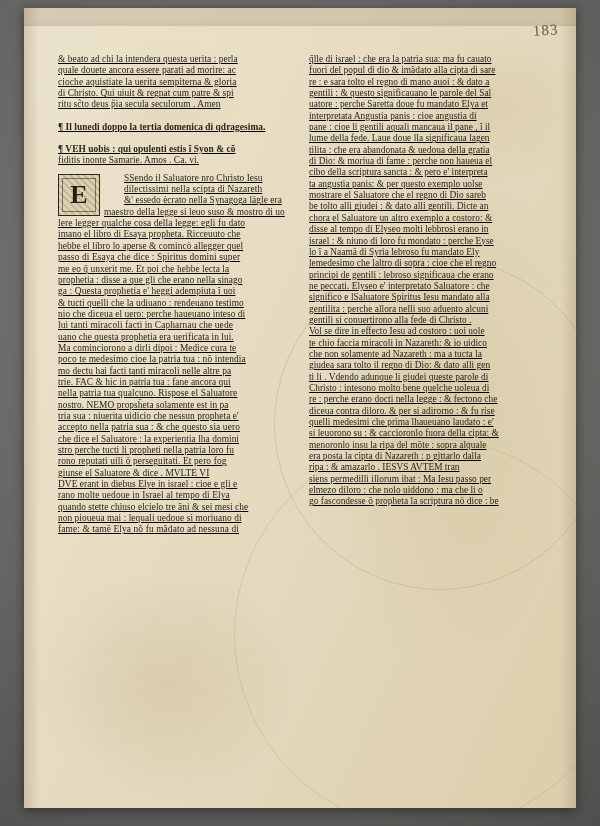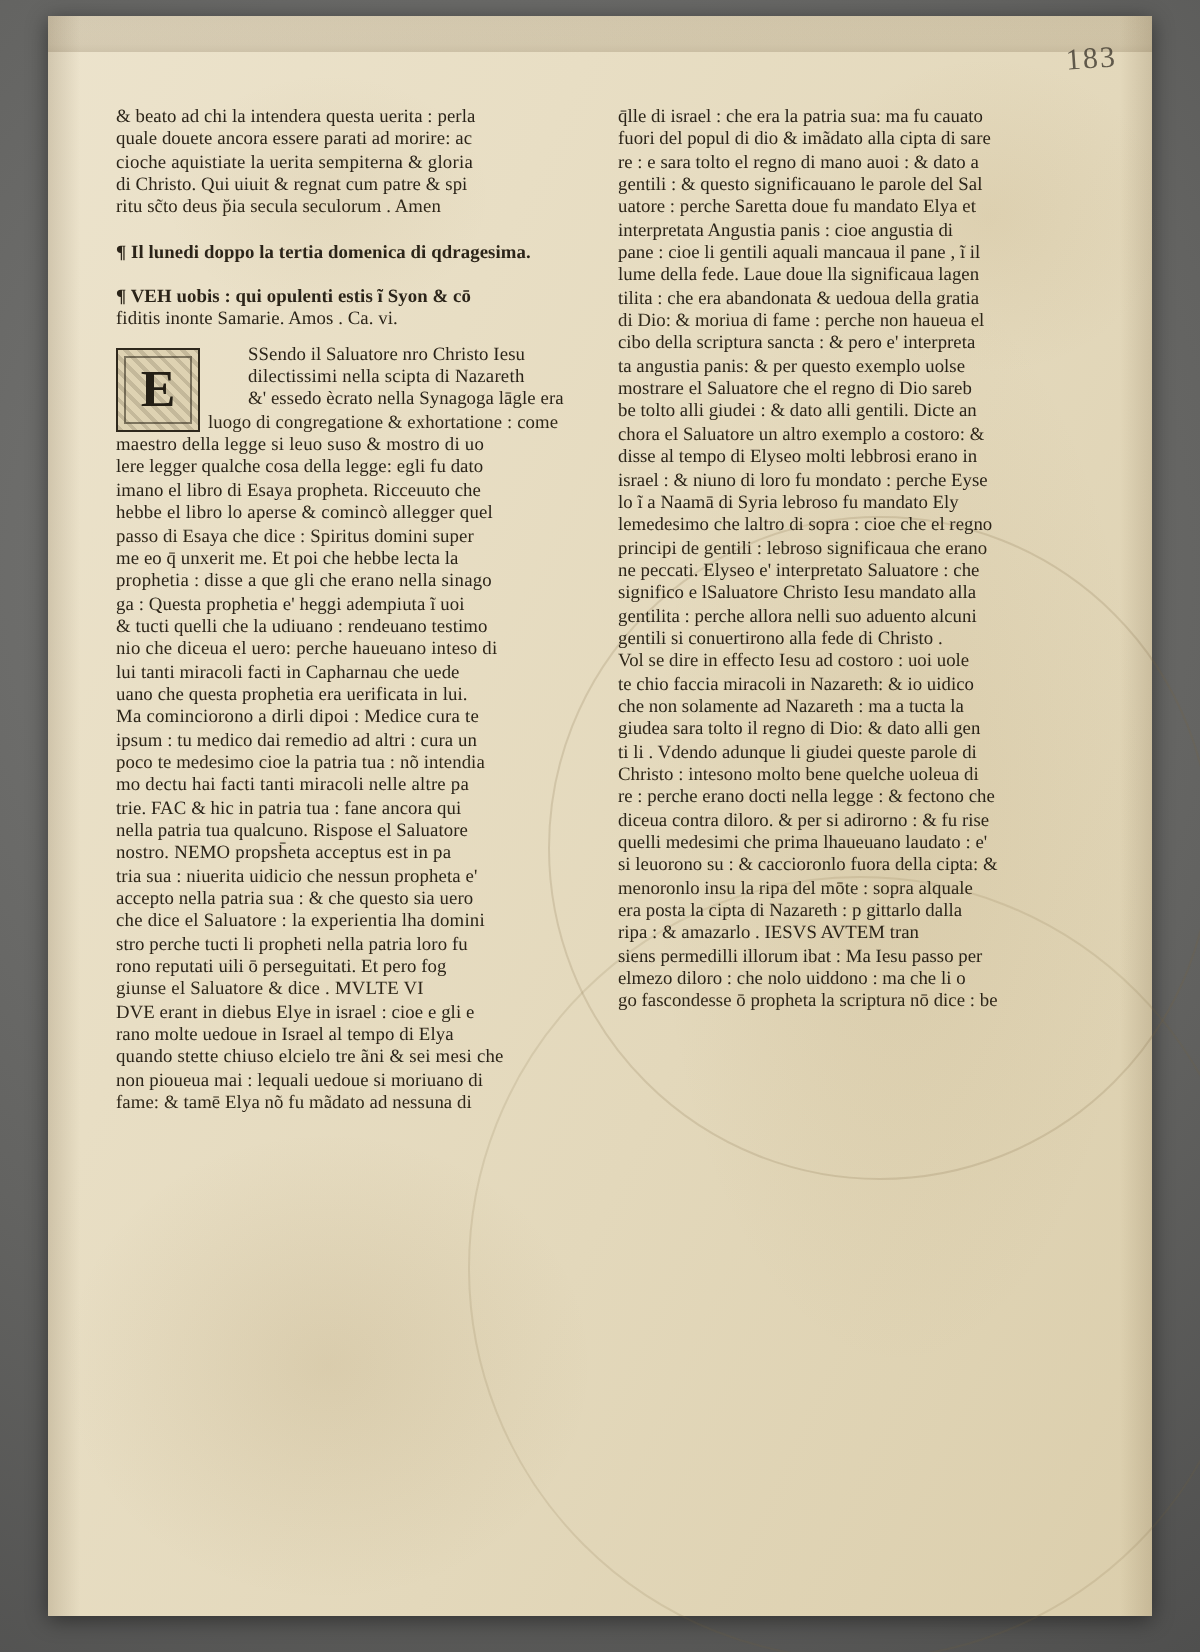--- a/index.html
+++ b/index.html
@@ -82,20 +82,21 @@
     left: 34px;
     top: 46px;
     width: 486px;
     height: 680px;
     display: flex;
     gap: 16px;
   }
   .col {
     width: 235px;
     position: relative;
+    text-decoration: underline;
   }
   .blk { margin: 0 0 0 0; }
   .line {
     font-size: 9.4px;
     line-height: 11.35px;
     color: #2b2419;
     letter-spacing: 0.05px;
     white-space: nowrap;
     font-family: "Liberation Serif", serif;
   }
@@ -208,40 +209,38 @@
         <div class="blk">
           <div class="initial-wrap">
             <div class="initial-box">
               <div class="initial-deco"></div>
               <div class="initial-letter">E</div>
             </div>
           </div>
           <div class="line ind1">SSendo il Saluatore nro Christo Iesu</div>
           <div class="line ind1">dilectissimi nella scipta di Nazareth</div>
           <div class="line ind1">&amp;' essedo ècrato nella Synagoga lāgle era</div>
-          <div class="line">luogo di congregatione &amp; exhortatione : come</div>
           <div class="line">maestro della legge si leuo suso &amp; mostro di uo</div>
           <div class="line">lere legger qualche cosa della legge: egli fu dato</div>
           <div class="line">imano el libro di Esaya propheta. Ricceuuto che</div>
           <div class="line">hebbe el libro lo aperse &amp; comincò allegger quel</div>
           <div class="line">passo di Esaya che dice : Spiritus domini super</div>
           <div class="line">me eo q̄ unxerit me. Et poi che hebbe lecta la</div>
           <div class="line">prophetia : disse a que gli che erano nella sinago</div>
           <div class="line">ga : Questa prophetia e' heggi adempiuta ĩ uoi</div>
           <div class="line">&amp; tucti quelli che la udiuano : rendeuano testimo</div>
           <div class="line">nio che diceua el uero: perche haueuano inteso di</div>
           <div class="line">lui tanti miracoli facti in Capharnau che uede</div>
           <div class="line">uano che questa prophetia era uerificata in lui.</div>
           <div class="line">Ma cominciorono a dirli dipoi : Medice cura te</div>
-          <div class="line">ipsum : tu medico dai remedio ad altri : cura un</div>
           <div class="line">poco te medesimo cioe la patria tua : nõ intendia</div>
           <div class="line">mo dectu hai facti tanti miracoli nelle altre pa</div>
           <div class="line">trie. FAC &amp; hic in patria tua : fane ancora qui</div>
           <div class="line">nella patria tua qualcuno. Rispose el Saluatore</div>
-          <div class="line">nostro. NEMO propsh̄eta acceptus est in pa</div>
+          <div class="line">nostro. NEMO propsh̄eta solamente est in pa</div>
           <div class="line">tria sua : niuerita uidicio che nessun propheta e'</div>
           <div class="line">accepto nella patria sua : &amp; che questo sia uero</div>
           <div class="line">che dice el Saluatore : la experientia lha domini</div>
           <div class="line">stro perche tucti li propheti nella patria loro fu</div>
           <div class="line">rono reputati uili ō perseguitati. Et pero fog</div>
           <div class="line">giunse el Saluatore &amp; dice . MVLTE VI</div>
           <div class="line">DVE erant in diebus Elye in israel : cioe e gli e</div>
           <div class="line">rano molte uedoue in Israel al tempo di Elya</div>
           <div class="line">quando stette chiuso elcielo tre ãni &amp; sei mesi che</div>
           <div class="line">non pioueua mai : lequali uedoue si moriuano di</div>
@@ -266,21 +265,21 @@
           <div class="line">ta angustia panis: &amp; per questo exemplo uolse</div>
           <div class="line">mostrare el Saluatore che el regno di Dio sareb</div>
           <div class="line">be tolto alli giudei : &amp; dato alli gentili. Dicte an</div>
           <div class="line">chora el Saluatore un altro exemplo a costoro: &amp;</div>
           <div class="line">disse al tempo di Elyseo molti lebbrosi erano in</div>
           <div class="line">israel : &amp; niuno di loro fu mondato : perche Eyse</div>
           <div class="line">lo ĩ a Naamā di Syria lebroso fu mandato Ely</div>
           <div class="line">lemedesimo che laltro di sopra : cioe che el regno</div>
           <div class="line">principi de gentili : lebroso significaua che erano</div>
           <div class="line">ne peccati. Elyseo e' interpretato Saluatore : che</div>
-          <div class="line">significo e lSaluatore Christo Iesu mandato alla</div>
+          <div class="line">significo e lSaluatore Spiritus Iesu mandato alla</div>
           <div class="line">gentilita : perche allora nelli suo aduento alcuni</div>
           <div class="line">gentili si conuertirono alla fede di Christo .</div>
           <div class="line">Vol se dire in effecto Iesu ad costoro : uoi uole</div>
           <div class="line">te chio faccia miracoli in Nazareth: &amp; io uidico</div>
           <div class="line">che non solamente ad Nazareth : ma a tucta la</div>
           <div class="line">giudea sara tolto il regno di Dio: &amp; dato alli gen</div>
           <div class="line">ti li . Vdendo adunque li giudei queste parole di</div>
           <div class="line">Christo : intesono molto bene quelche uoleua di</div>
           <div class="line">re : perche erano docti nella legge : &amp; fectono che</div>
           <div class="line">diceua contra diloro. &amp; per si adirorno : &amp; fu rise</div>

